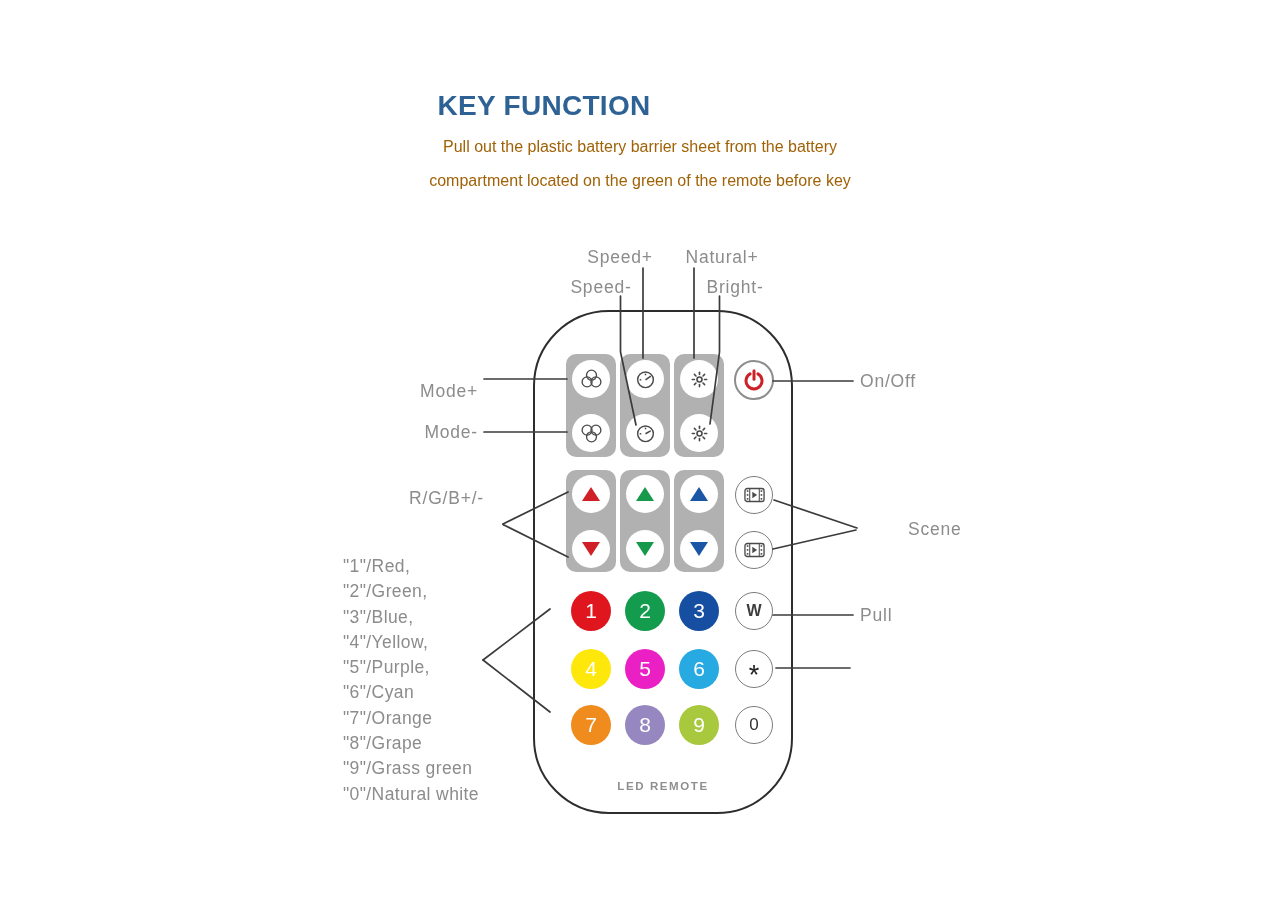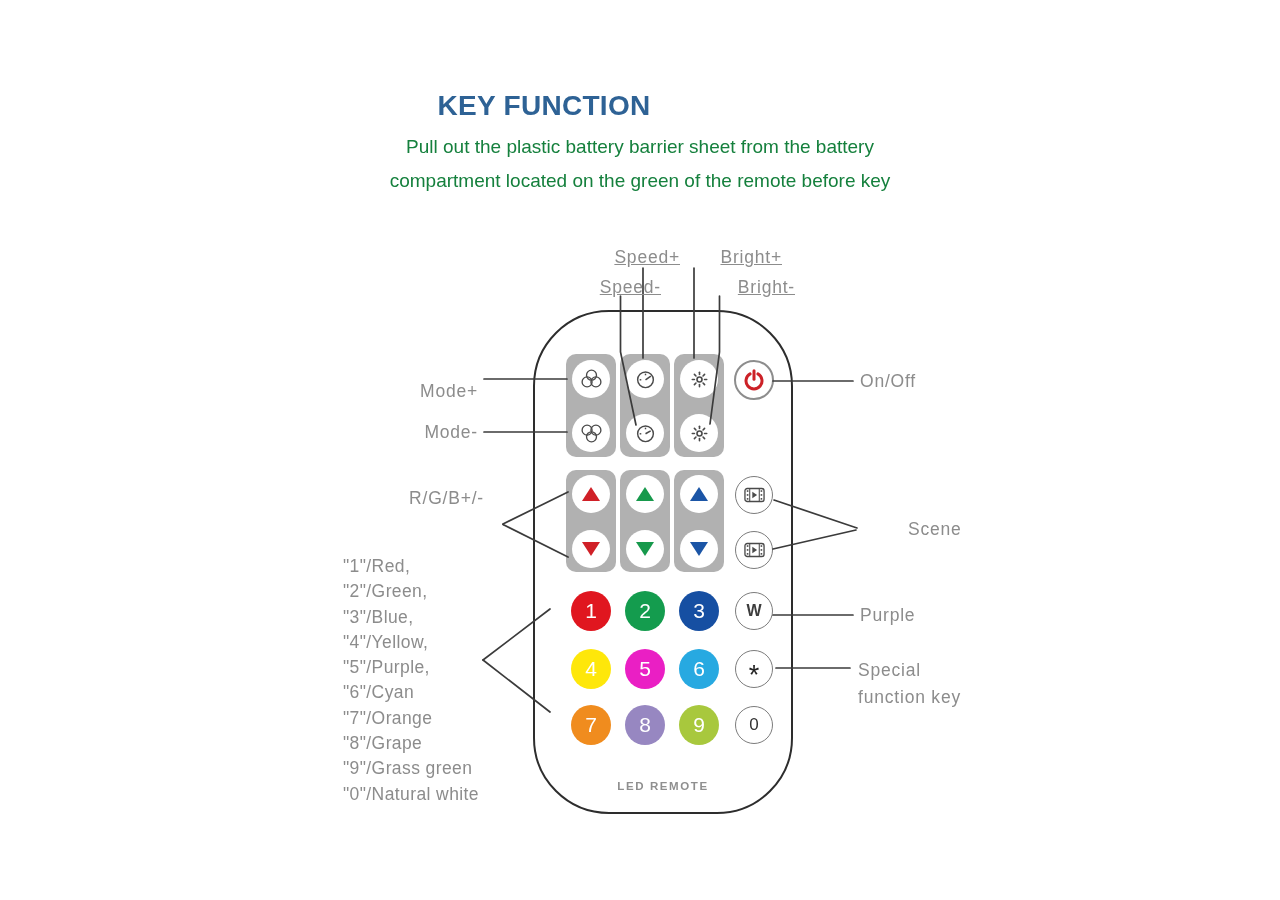--- a/index.html
+++ b/index.html
@@ -2,25 +2,25 @@
 <html><head>
 <meta charset="utf-8">
 <style>
   html,body{margin:0;padding:0;background:#fff;}
   #page{position:relative;width:1280px;height:900px;background:#fff;overflow:hidden;
         font-family:"Liberation Sans",sans-serif;}
   
   #title{position:absolute;top:90px;left:0;width:1088px;text-align:center;
          font-size:28px;font-weight:bold;letter-spacing:.3px;}
   #desc{position:absolute;top:130px;left:0;width:1280px;text-align:center;
-        font-size:19px;line-height:34.4px;color:#15803d;}
+        font-size:16px;line-height:34.4px;color:#a16207;}
   
   #ann{position:absolute;inset:0;}
   .lbl{position:absolute;font-size:17.5px;letter-spacing:.8px;white-space:pre-line;}
-  .lbl.c{text-align:right;text-decoration:underline;}
+  .lbl.c{text-align:center;}
   .lbl.r{text-align:right;}
   #legend{position:absolute;left:343px;top:554px;font-size:17.5px;line-height:25.3px;letter-spacing:.4px;}
   
   #wires{position:absolute;left:0;top:0;pointer-events:none;}
   #wires path{fill:none;stroke:#3b3b3b;stroke-width:1.7;stroke-linecap:round;}
   
   #remote{position:absolute;left:533px;top:310px;width:260px;height:504px;box-sizing:border-box;
           border:2px solid #2d2d2d;border-radius:76px;background:transparent;}
   .pad{position:absolute;width:50px;border-radius:10px;}
   .btn{position:absolute;border-radius:50%;background:#fff;display:flex;align-items:center;justify-content:center;}
@@ -231,30 +231,28 @@
     <path d="M483 660 L550 712"></path>
     <path d="M774 500 L857 528"></path>
     <path d="M773 549 L856 530"></path>
     <path d="M773 615 H853"></path>
     <path d="M776 668 H850"></path>
   </svg>
 
   <div id="ann" style="color: rgb(140, 140, 140);">
     <div class="lbl c" style="left:560px;top:247px;width:120px;">Speed+</div>
     <div class="lbl c" style="left:541px;top:277px;width:120px;">Speed-</div>
-    <div class="lbl c" style="left:662px;top:247px;width:120px;">Bright+</div>
+    <div class="lbl c" style="left:662px;top:247px;width:120px;">Natural+</div>
     <div class="lbl c" style="left:675px;top:277px;width:120px;">Bright-</div>
     <div class="lbl r" style="left:368px;top:381px;width:110px;">Mode+</div>
     <div class="lbl r" style="left:368px;top:422px;width:110px;">Mode-</div>
     <div class="lbl" style="left:860px;top:371px;">On/Off</div>
     <div class="lbl r" style="left:364px;top:488px;width:120px;">R/G/B+/-</div>
     <div class="lbl" style="left:908px;top:519px;">Scene</div>
-    <div class="lbl" style="left:860px;top:605px;">Purple</div>
-    <div class="lbl" style="left:858px;top:657px;line-height:27px;">Special
-function key</div>
+    <div class="lbl" style="left:860px;top:605px;">Pull</div>
 
     <div id="legend">
       <div>"1"/Red,</div>
       <div>"2"/Green,</div>
       <div>"3"/Blue,</div>
       <div>"4"/Yellow,</div>
       <div>"5"/Purple,</div>
       <div>"6"/Cyan</div>
       <div>"7"/Orange</div>
       <div>"8"/Grape</div>

